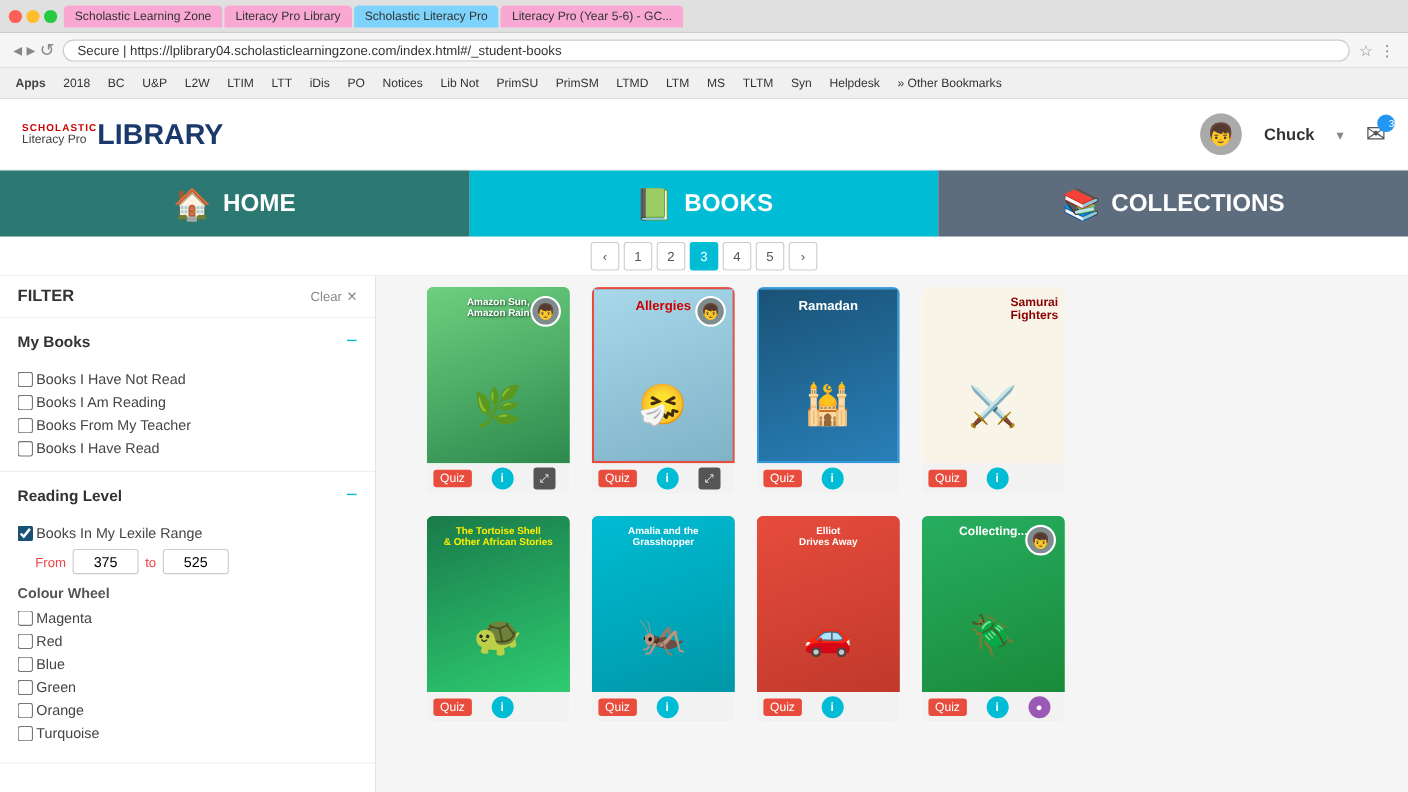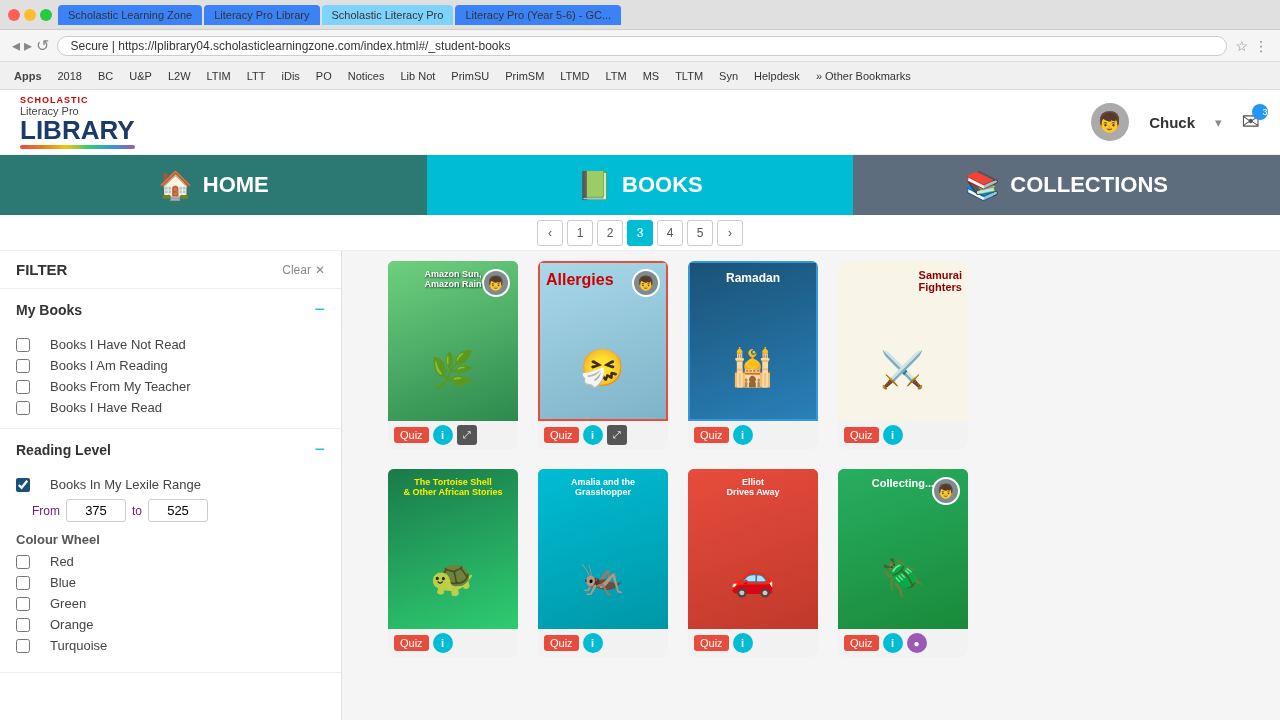--- a/index.html
+++ b/index.html
@@ -6,37 +6,37 @@
     body { font-family: Arial, sans-serif; background: #f0f0f0; font-size: 13px; overflow: hidden; width: 1280px; height: 720px; }
 
     
     .browser-chrome { background: #e0e0e0; height: 30px; display: flex; align-items: center; padding: 0 8px; gap: 6px; border-bottom: 1px solid #ccc; }
     .browser-dots { display: flex; gap: 4px; }
     .dot { width: 12px; height: 12px; border-radius: 50%; }
     .dot-red { background: #ff5f57; }
     .dot-yellow { background: #ffbd2e; }
     .dot-green { background: #28ca41; }
     .browser-tabs { display: flex; gap: 2px; flex: 1; }
-    .browser-tab { background: #3b82f6; padding: 4px 10px; border-radius: 4px 4px 0 0; font-size: 11px; color: #333; max-width: 180px; white-space: nowrap; overflow: hidden; text-overflow: ellipsis; }
+    .browser-tab { background: #f9a8d4; padding: 4px 10px; border-radius: 4px 4px 0 0; font-size: 11px; color: #333; max-width: 180px; white-space: nowrap; overflow: hidden; text-overflow: ellipsis; }
     .browser-tab.active { background: #7dd3fc; }
 
     
     .address-bar { background: #f5f5f5; height: 32px; display: flex; align-items: center; padding: 0 12px; gap: 8px; border-bottom: 1px solid #ddd; }
     .address-bar-nav { display: flex; gap: 4px; color: #888; font-size: 16px; }
     .address-input { flex: 1; background: white; border: 1px solid #ccc; border-radius: 12px; padding: 2px 12px; font-size: 12px; color: #333; }
     .address-icons { display: flex; gap: 6px; color: #888; font-size: 14px; }
 
     
     .bookmarks-bar { background: #f0f0f0; height: 28px; display: flex; align-items: center; padding: 0 8px; gap: 4px; border-bottom: 1px solid #ddd; font-size: 11px; color: #333; overflow: hidden; }
     .bookmark-item { padding: 2px 6px; cursor: pointer; white-space: nowrap; border-radius: 3px; }
     .bookmark-apps { font-weight: bold; color: #444; }
 
     
     .site-header { background: white; height: 65px; display: flex; align-items: center; padding: 0 20px; justify-content: space-between; border-bottom: 1px solid #eee; }
-    .logo-area { display: flex; flex-direction: column; }
+    .logo-area { display: flex; flex-direction: row; }
     .logo-bar { width: 100%; height: 4px; background: linear-gradient(to right, #e74c3c, #e67e22, #f1c40f, #2ecc71, #3498db, #9b59b6); border-radius: 2px; margin-top: 2px; }
     .user-area { display: flex; align-items: center; gap: 20px; }
     .user-avatar { width: 38px; height: 38px; border-radius: 50%; background: #aaa; display: flex; align-items: center; justify-content: center; font-size: 20px; }
     .user-name { font-size: 15px; color: #333; font-weight: bold; }
     .mail-icon { position: relative; font-size: 22px; color: #555; }
     .mail-badge { position: absolute; top: -5px; right: -8px; background: #2196F3; color: white; border-radius: 50%; font-size: 9px; width: 16px; height: 16px; display: flex; align-items: center; justify-content: center; padding-left: 15px; }
 
     
     .nav-bar { display: flex; height: 60px; }
     .nav-item { flex: 1; display: flex; align-items: center; justify-content: center; gap: 10px; font-size: 22px; font-weight: bold; color: white; cursor: pointer; }
@@ -56,40 +56,40 @@
     
     .filter-sidebar { width: 342px; background: white; border-right: 1px solid #e0e0e0; overflow-y: auto; padding: 0; flex-shrink: 0; }
     .filter-header { display: flex; align-items: center; justify-content: space-between; padding: 10px 16px; border-bottom: 1px solid #eee; }
     .filter-title { font-size: 15px; font-weight: bold; color: #333; text-transform: uppercase; }
     .filter-clear { color: #888; font-size: 12px; cursor: pointer; display: flex; align-items: center; gap: 4px; }
     .filter-section { border-bottom: 1px solid #eee; }
     .filter-section-header { display: flex; justify-content: space-between; align-items: center; padding: 10px 16px; cursor: pointer; }
     .filter-section-title { font-size: 14px; font-weight: bold; color: #333; }
     .filter-toggle { color: #00bcd4; font-size: 18px; cursor: pointer; }
     .filter-items { padding: 4px 16px 10px; }
-    .filter-item { display: flex; align-items: flex-end; gap: 20px; padding: 3px 0; }
+    .filter-item { display: flex; align-items: flex-end; gap: 3px; padding: 3px 0; }
     .filter-item label { font-size: 13px; color: #444; cursor: pointer; }
     .filter-item input[type="checkbox"] { width: 14px; height: 14px; cursor: pointer; }
     .filter-item input[type="checkbox"].blue-check { accent-color: #1a5276; }
 
     
     .lexile-label { font-size: 12px; color: #555; margin: 6px 0 4px; }
     .lexile-inputs { display: flex; align-items: center; gap: 6px; margin: 4px 0; }
     .lexile-inputs input { width: 60px; padding: 3px 6px; border: 1px solid #ccc; border-radius: 3px; font-size: 13px; text-align: center; }
-    .lexile-inputs span { font-size: 12px; color: #701a75; }
+    .lexile-inputs span { font-size: 12px; color: #ef4444; }
 
     
     .colour-wheel-label { font-size: 13px; color: #555; padding: 6px 0 4px; font-weight: bold; }
 
     
     .books-grid { flex: 1; padding: 10px 16px; overflow-y: auto; background: #f5f5f5; }
     .books-row { display: flex; gap: 20px; margin-bottom: 20px; padding-left: 30px; }
     .book-card { background: white; border-radius: 6px; overflow: hidden; position: relative; width: 130px; flex-shrink: 0; }
     .book-cover { width: 130px; height: 160px; display: flex; align-items: center; justify-content: center; overflow: hidden; font-size: 11px; color: #555; }
-    .book-actions { display: flex; align-items: center; gap: 2px; padding: 4px 6px; background: rgba(0,0,0,0.05); }
+    .book-actions { display: flex; align-items: center; gap: 16px; padding: 4px 6px; background: rgba(0,0,0,0.05); }
     .quiz-badge { background: #e74c3c; color: white; font-size: 11px; padding: 2px 6px; border-radius: 3px; cursor: pointer; }
     .info-btn { width: 20px; height: 20px; border-radius: 50%; background: #00bcd4; color: white; display: flex; align-items: center; justify-content: center; font-size: 11px; font-weight: bold; cursor: pointer; margin-left: 2px; }
     .expand-btn { width: 20px; height: 20px; border-radius: 3px; background: #555; color: white; display: flex; align-items: center; justify-content: center; font-size: 10px; cursor: pointer; margin-left: 2px; }
     .avatar-overlay { position: absolute; top: 8px; right: 8px; width: 28px; height: 28px; border-radius: 50%; background: #7f8c8d; display: flex; align-items: center; justify-content: center; font-size: 14px; border: 2px solid white; }
 
     
     .cover-amazon { background: linear-gradient(135deg, #2ecc71, #27ae60); }
     .cover-allergies { background: linear-gradient(135deg, #3498db, #2980b9); border: 2px solid #e74c3c; }
     .cover-ramadan { background: linear-gradient(135deg, #3498db, #1a5276); border: 2px solid #3498db; }
     .cover-samurai { background: #f8f9fa; }
@@ -252,20 +252,24 @@
             <input type="text" value="375" style="">
             <span>to</span>
             <input type="text" value="525" style="">
           </div>
         </div>
 
         <div class="colour-wheel-label">Colour Wheel</div>
 
         <div class="filter-item">
           <input type="checkbox" style="">
+          <label>Magenta</label>
+        </div>
+        <div class="filter-item">
+          <input type="checkbox" style="">
           <label>Red</label>
         </div>
         <div class="filter-item">
           <input type="checkbox" style="">
           <label>Blue</label>
         </div>
         <div class="filter-item">
           <input type="checkbox" style="">
           <label>Green</label>
         </div>
@@ -302,21 +306,21 @@
         <div class="book-actions">
           <span class="quiz-badge">Quiz</span>
           <span class="info-btn">i</span>
           <span class="expand-btn">⤢</span>
         </div>
       </div>
 
       <div class="book-card">
         <div class="book-cover cover-allergies">
           <div style="position:relative;width:100%;height:100%;display:flex;align-items:center;justify-content:center;background:linear-gradient(160deg,#a8d8ea,#7fb3c8);">
-            <div style="position:absolute;top:8px;left:6px;right:6px;text-align:left;font-size:16px;font-weight:bold;color:#c00;z-index:1;">Allergies</div>
+            <div style="position:absolute;top:8px;left:6px;right:6px;text-align:center;font-size:12px;font-weight:bold;color:#c00;z-index:1;">Allergies</div>
             <div style="position:absolute;bottom:30px;font-size:36px;z-index:1;">🤧</div>
           </div>
         </div>
         <div class="avatar-overlay">👦</div>
         <div class="book-actions">
           <span class="quiz-badge">Quiz</span>
           <span class="info-btn">i</span>
           <span class="expand-btn">⤢</span>
         </div>
       </div>

